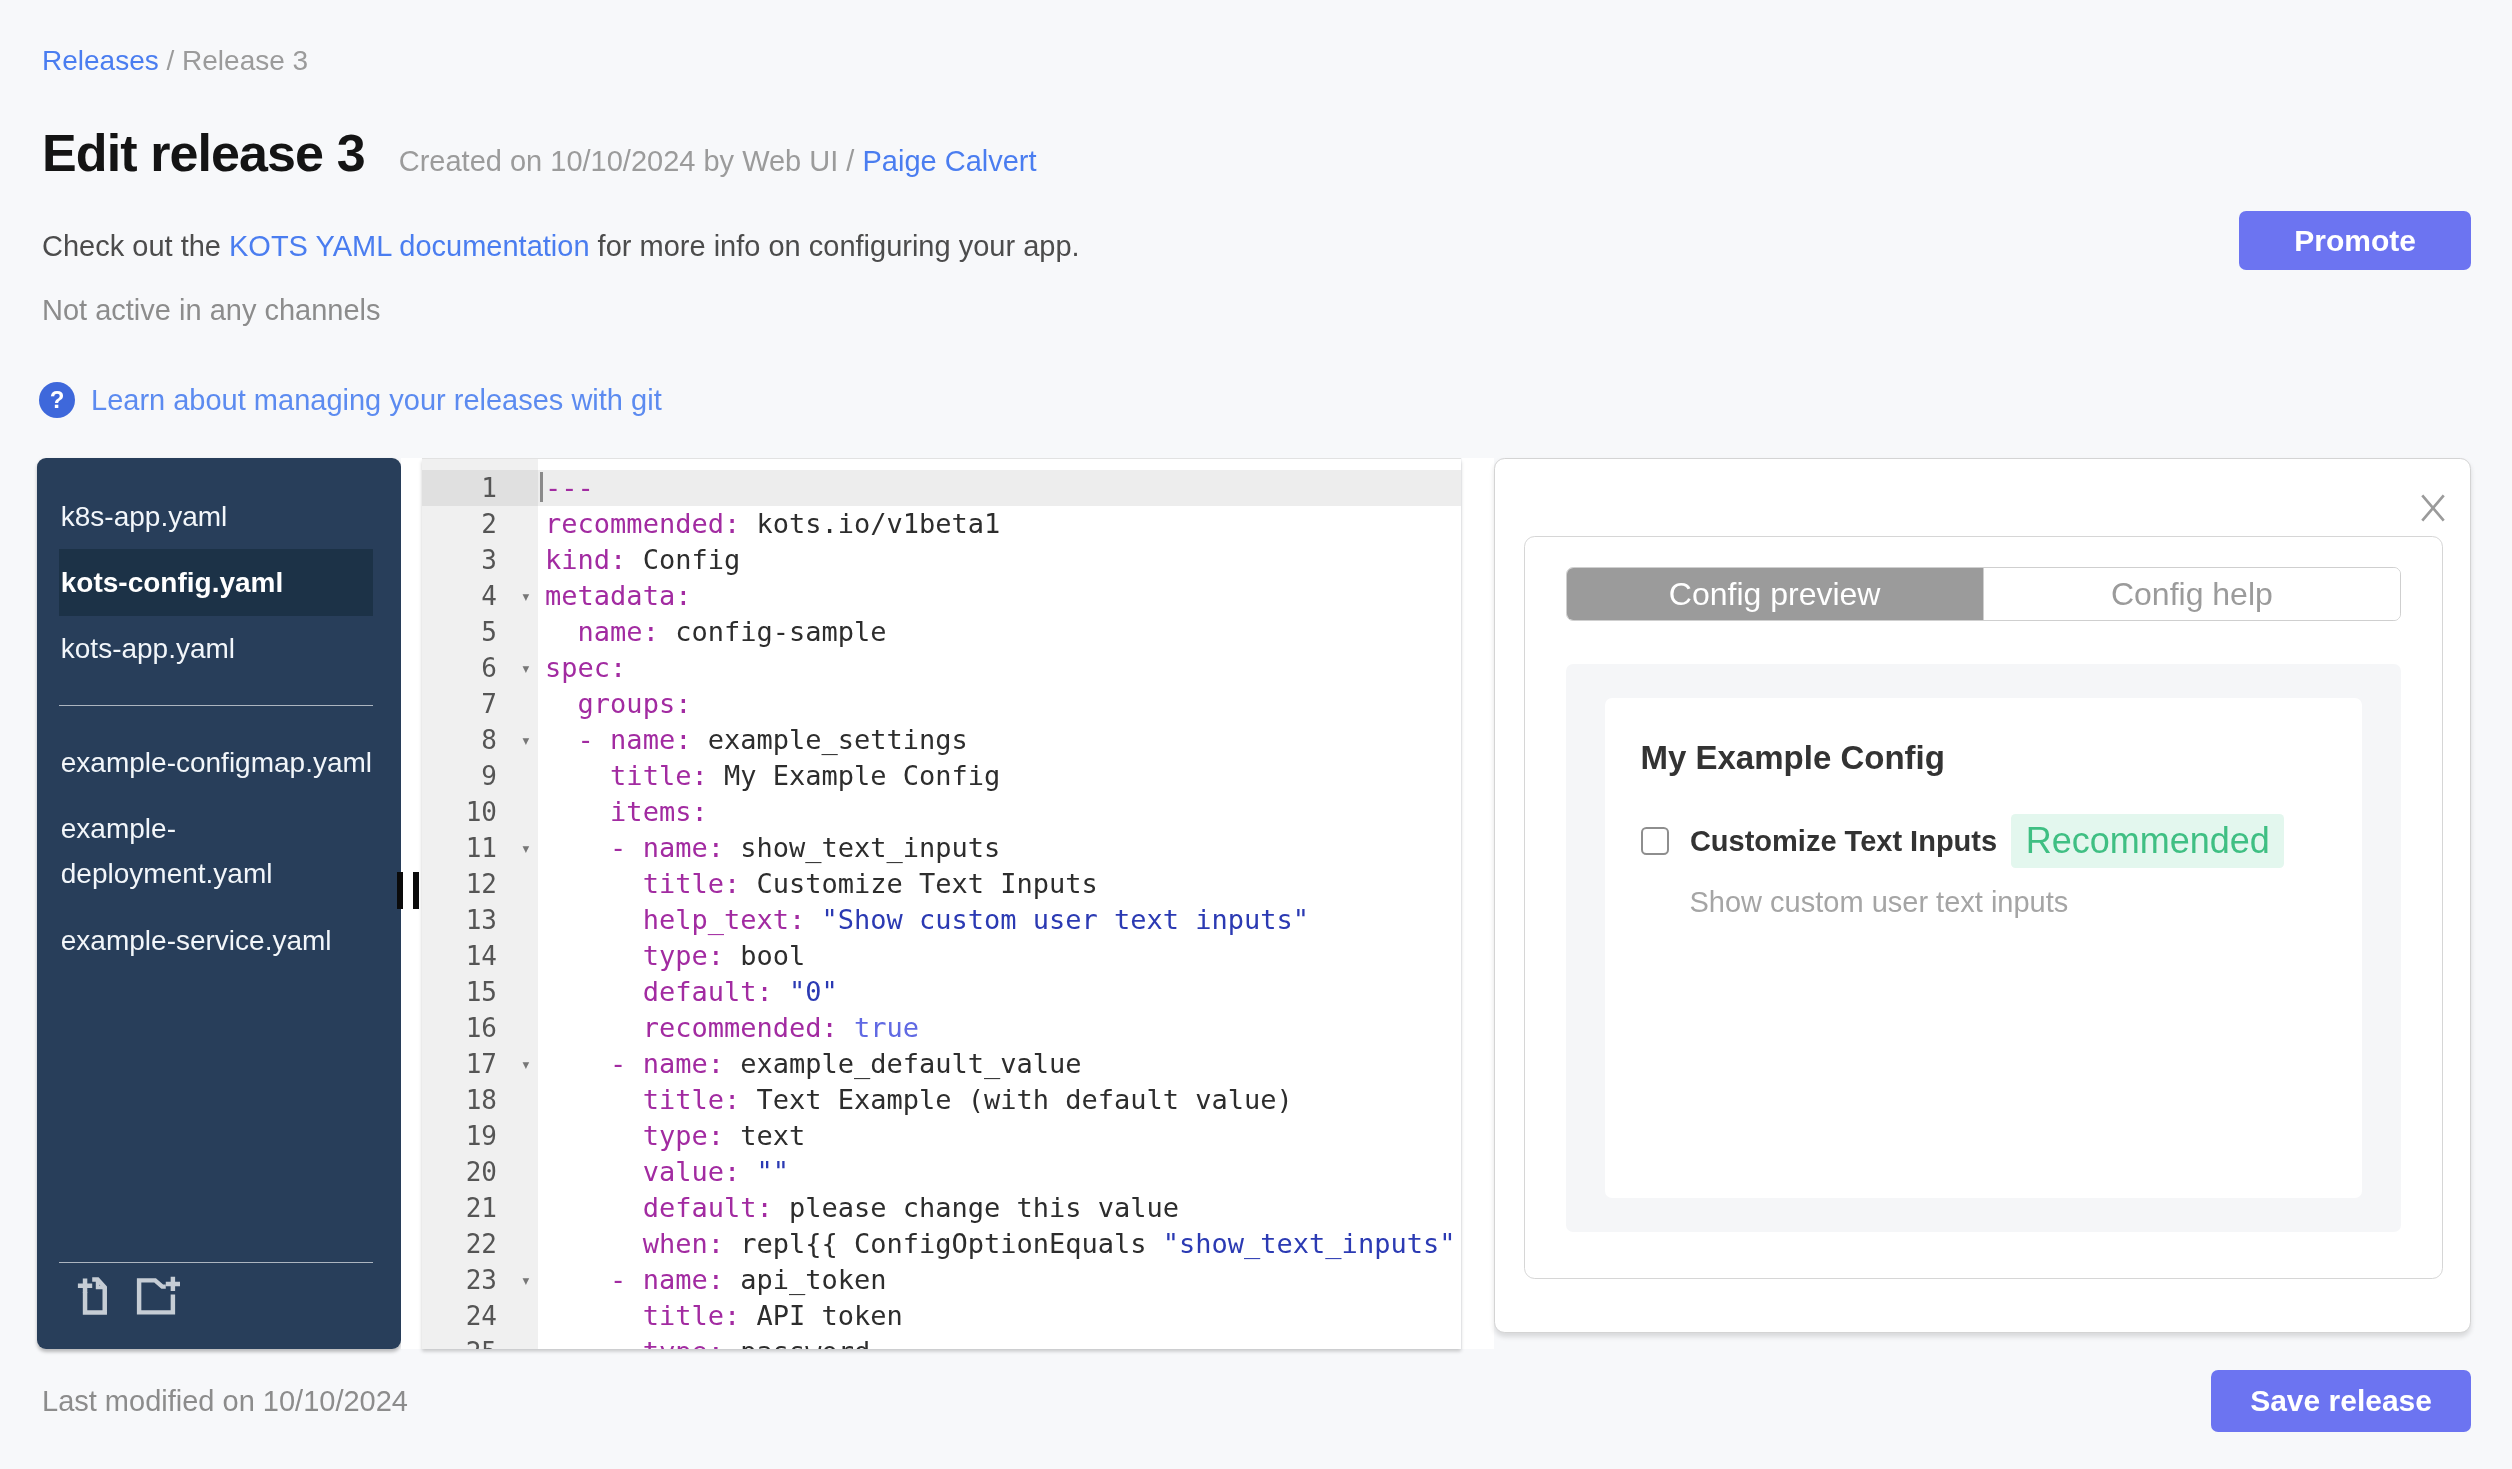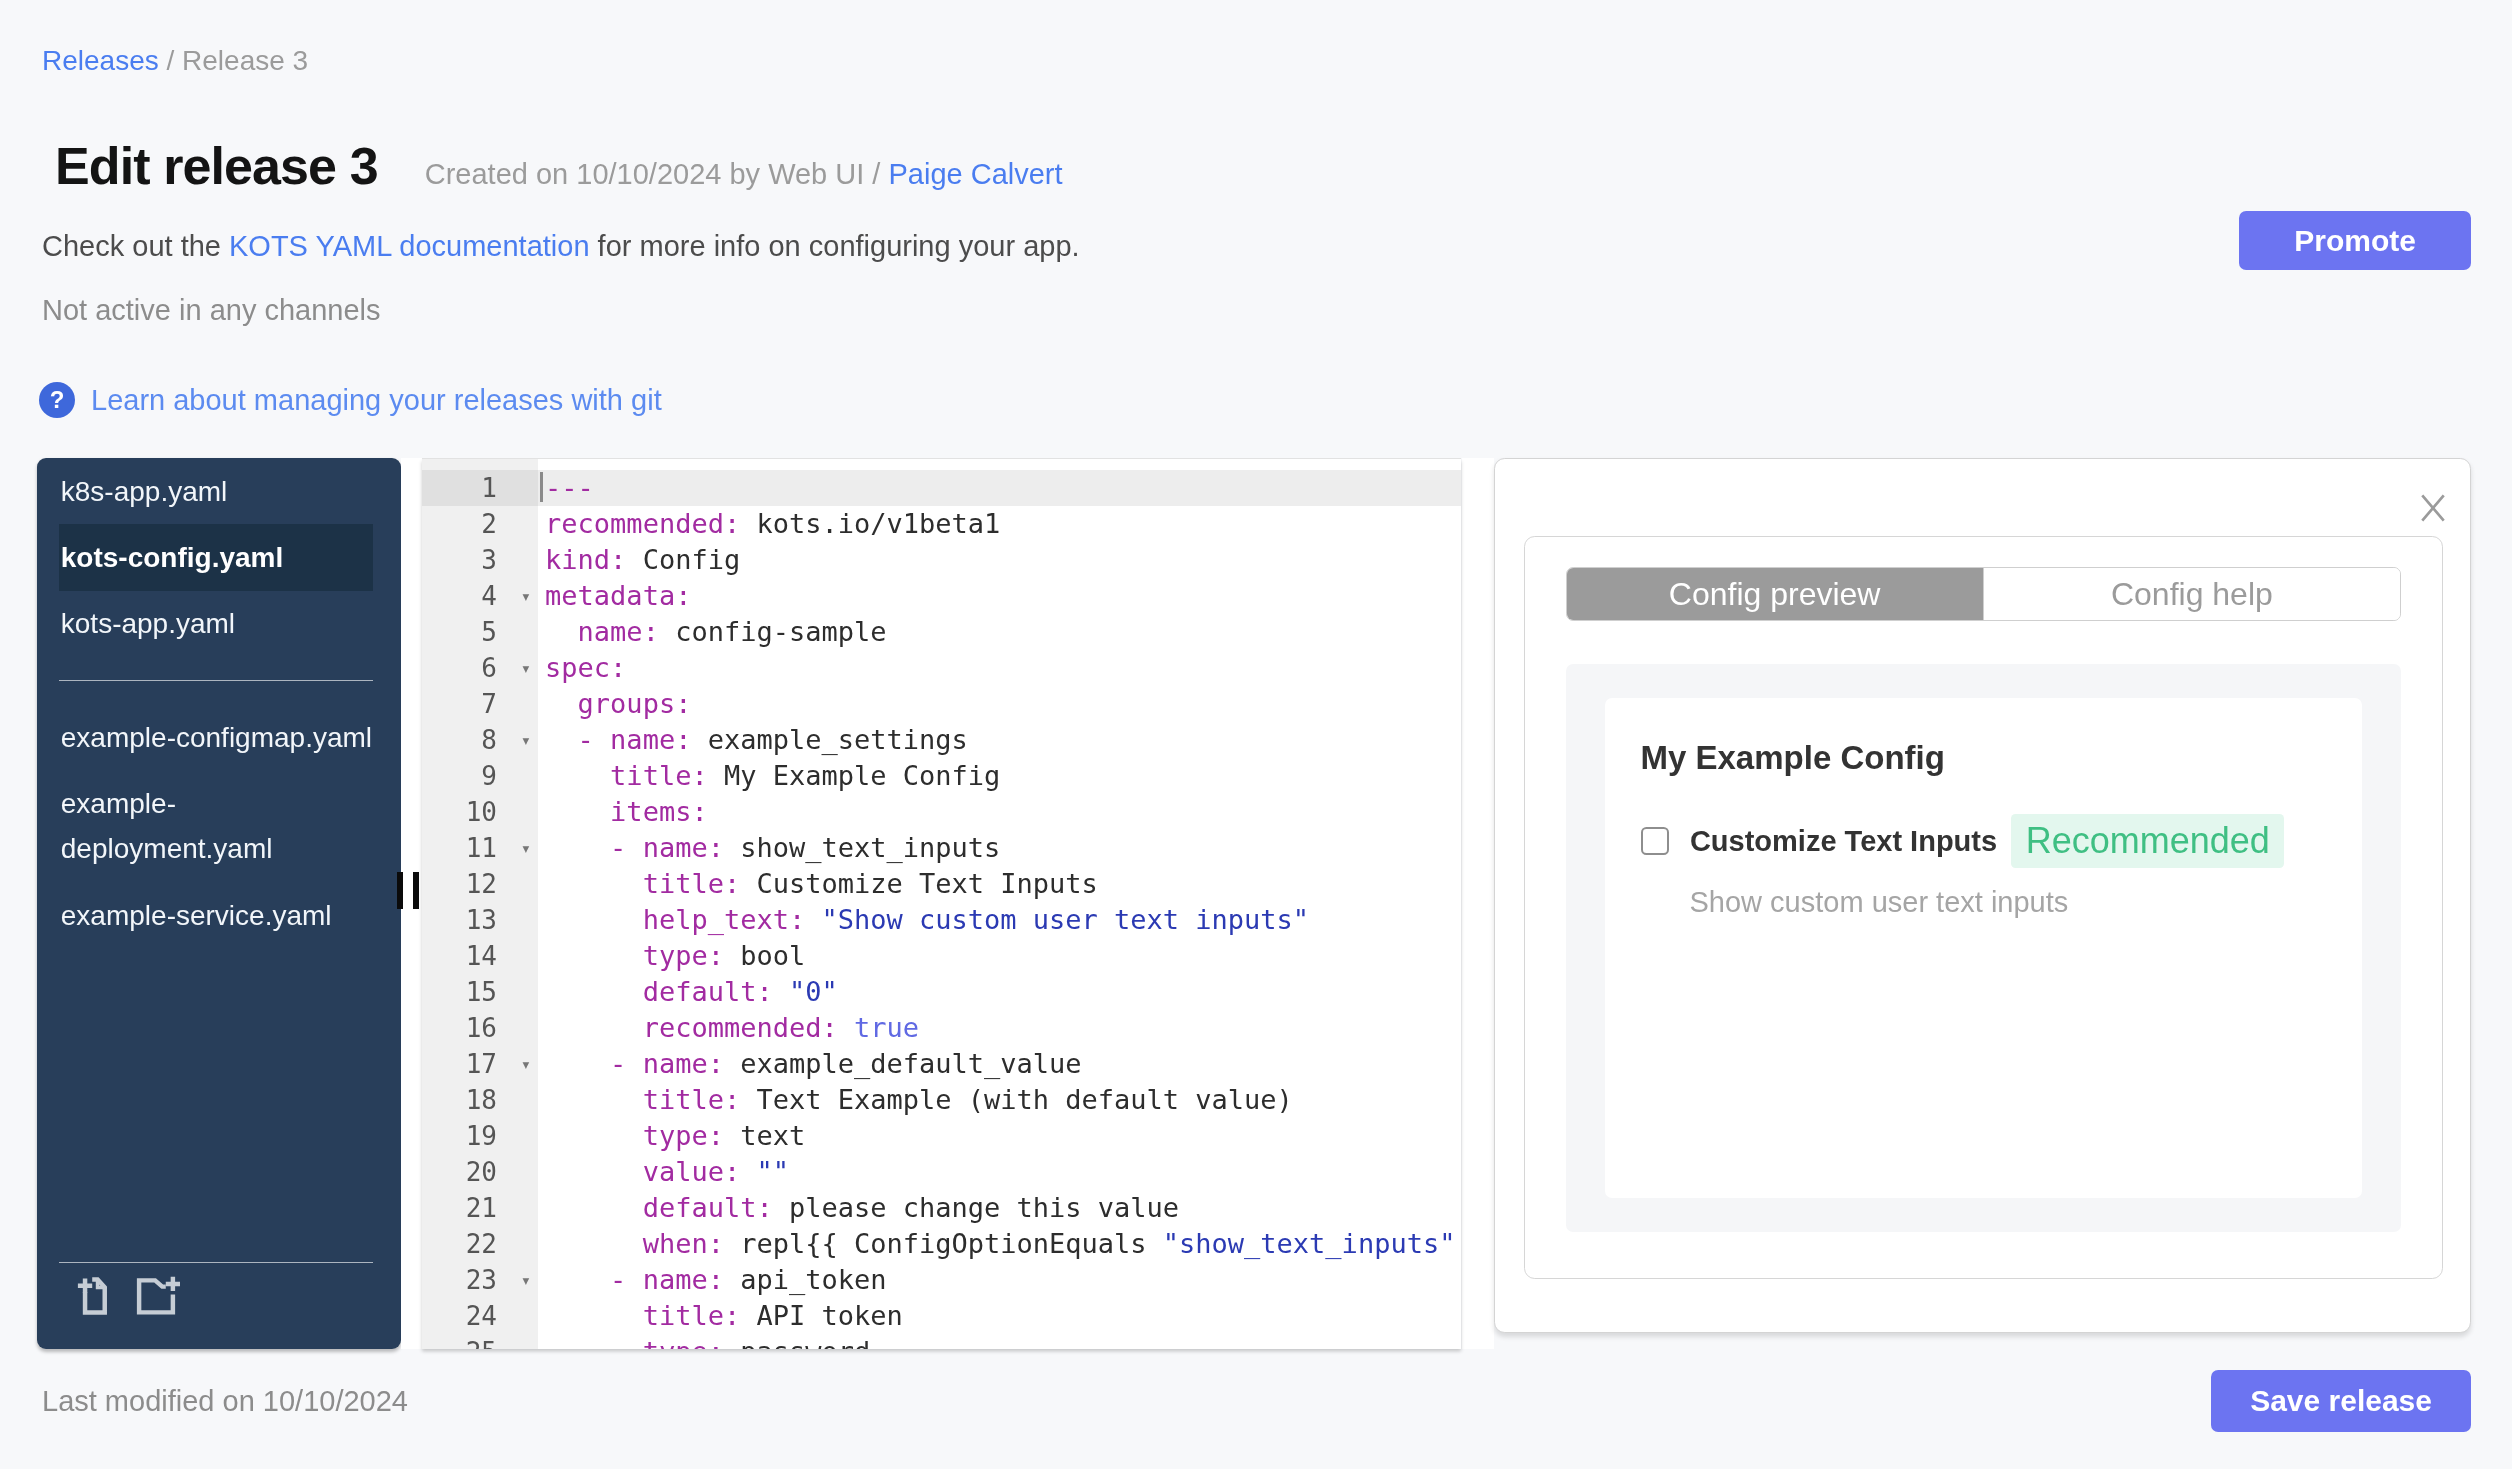--- a/index.html
+++ b/index.html
@@ -7,39 +7,39 @@
     width:2512px;height:1469px;position:relative;overflow:hidden;
     background:#f7f8fa;font-family:"Liberation Sans",sans-serif;color:#333;
   }
   .abs{position:absolute}
   .link{color:#4A7DF0;cursor:pointer;text-decoration:none}
   .muted{color:#9b9b9b}
 
   
   .crumb{left:42px;top:45px;font-size:28px}
   .title-row{left:42px;top:123px;display:flex;align-items:baseline;gap:34px}
-  .page-title{font-size:52px;font-weight:700;color:#141414;letter-spacing:-0.9px;margin:13px}
+  .page-title{font-size:52px;font-weight:700;color:#141414;letter-spacing:-0.9px;margin:0}
   .subtitle{font-size:29px;color:#9b9b9b}
   .docs-row{left:42px;top:230px;font-size:29px;color:#4c4c4c}
   .status-row{left:42px;top:294px;font-size:29px;color:#8c8c8c}
   .git-row{left:39px;top:382px;display:flex;align-items:center;gap:16px;font-size:29px}
   .git-row .git-link{color:#5C8BF0}
   .help-badge{width:36px;height:36px;border-radius:50%;background:#3E68DB;color:#fff;
     font-size:24px;font-weight:bold;display:flex;align-items:center;justify-content:center;flex:0 0 36px}
   .btn{background:#6C74F1;color:#fff;font-weight:bold;border:none;border-radius:7.1px;
     display:flex;align-items:center;cursor:pointer}
   .promote-btn{right:41px;top:211px;height:59px;padding:0 55px;font-size:30px}
 
   
   .main{left:37px;top:458px;width:2434px;height:891px}
 
   
   .sidebar{position:absolute;left:0;top:0;width:364px;height:100%;background:#283E5A;
     border-radius:9px;box-shadow:0 2.7px 3.6px rgba(0,0,0,.25)}
-  .file-list{}
+  .file-list{padding-top:25px}
   .file-item{margin:0 28.5px 0 22px;padding:10.7px 0 10.7px 1.8px;font-size:28px;line-height:45px;
     color:#F2F6FA;cursor:pointer;overflow-wrap:break-word}
   .file-item.selected{background:#1C3247;font-weight:bold;color:#fff}
   .file-divider{border:none;border-top:1.8px solid #C3CAD2;margin:23px 28.5px 23px 22px;opacity:.85}
   .sidebar-bottom-divider{position:absolute;left:22px;right:28.5px;bottom:86px;
     border-top:1.8px solid #C3CAD2;opacity:.85}
   .sidebar-icons{position:absolute;left:40px;bottom:32px;display:flex;gap:21.4px;align-items:flex-end}
   .sidebar-icons svg{display:block;cursor:pointer}
 
   

